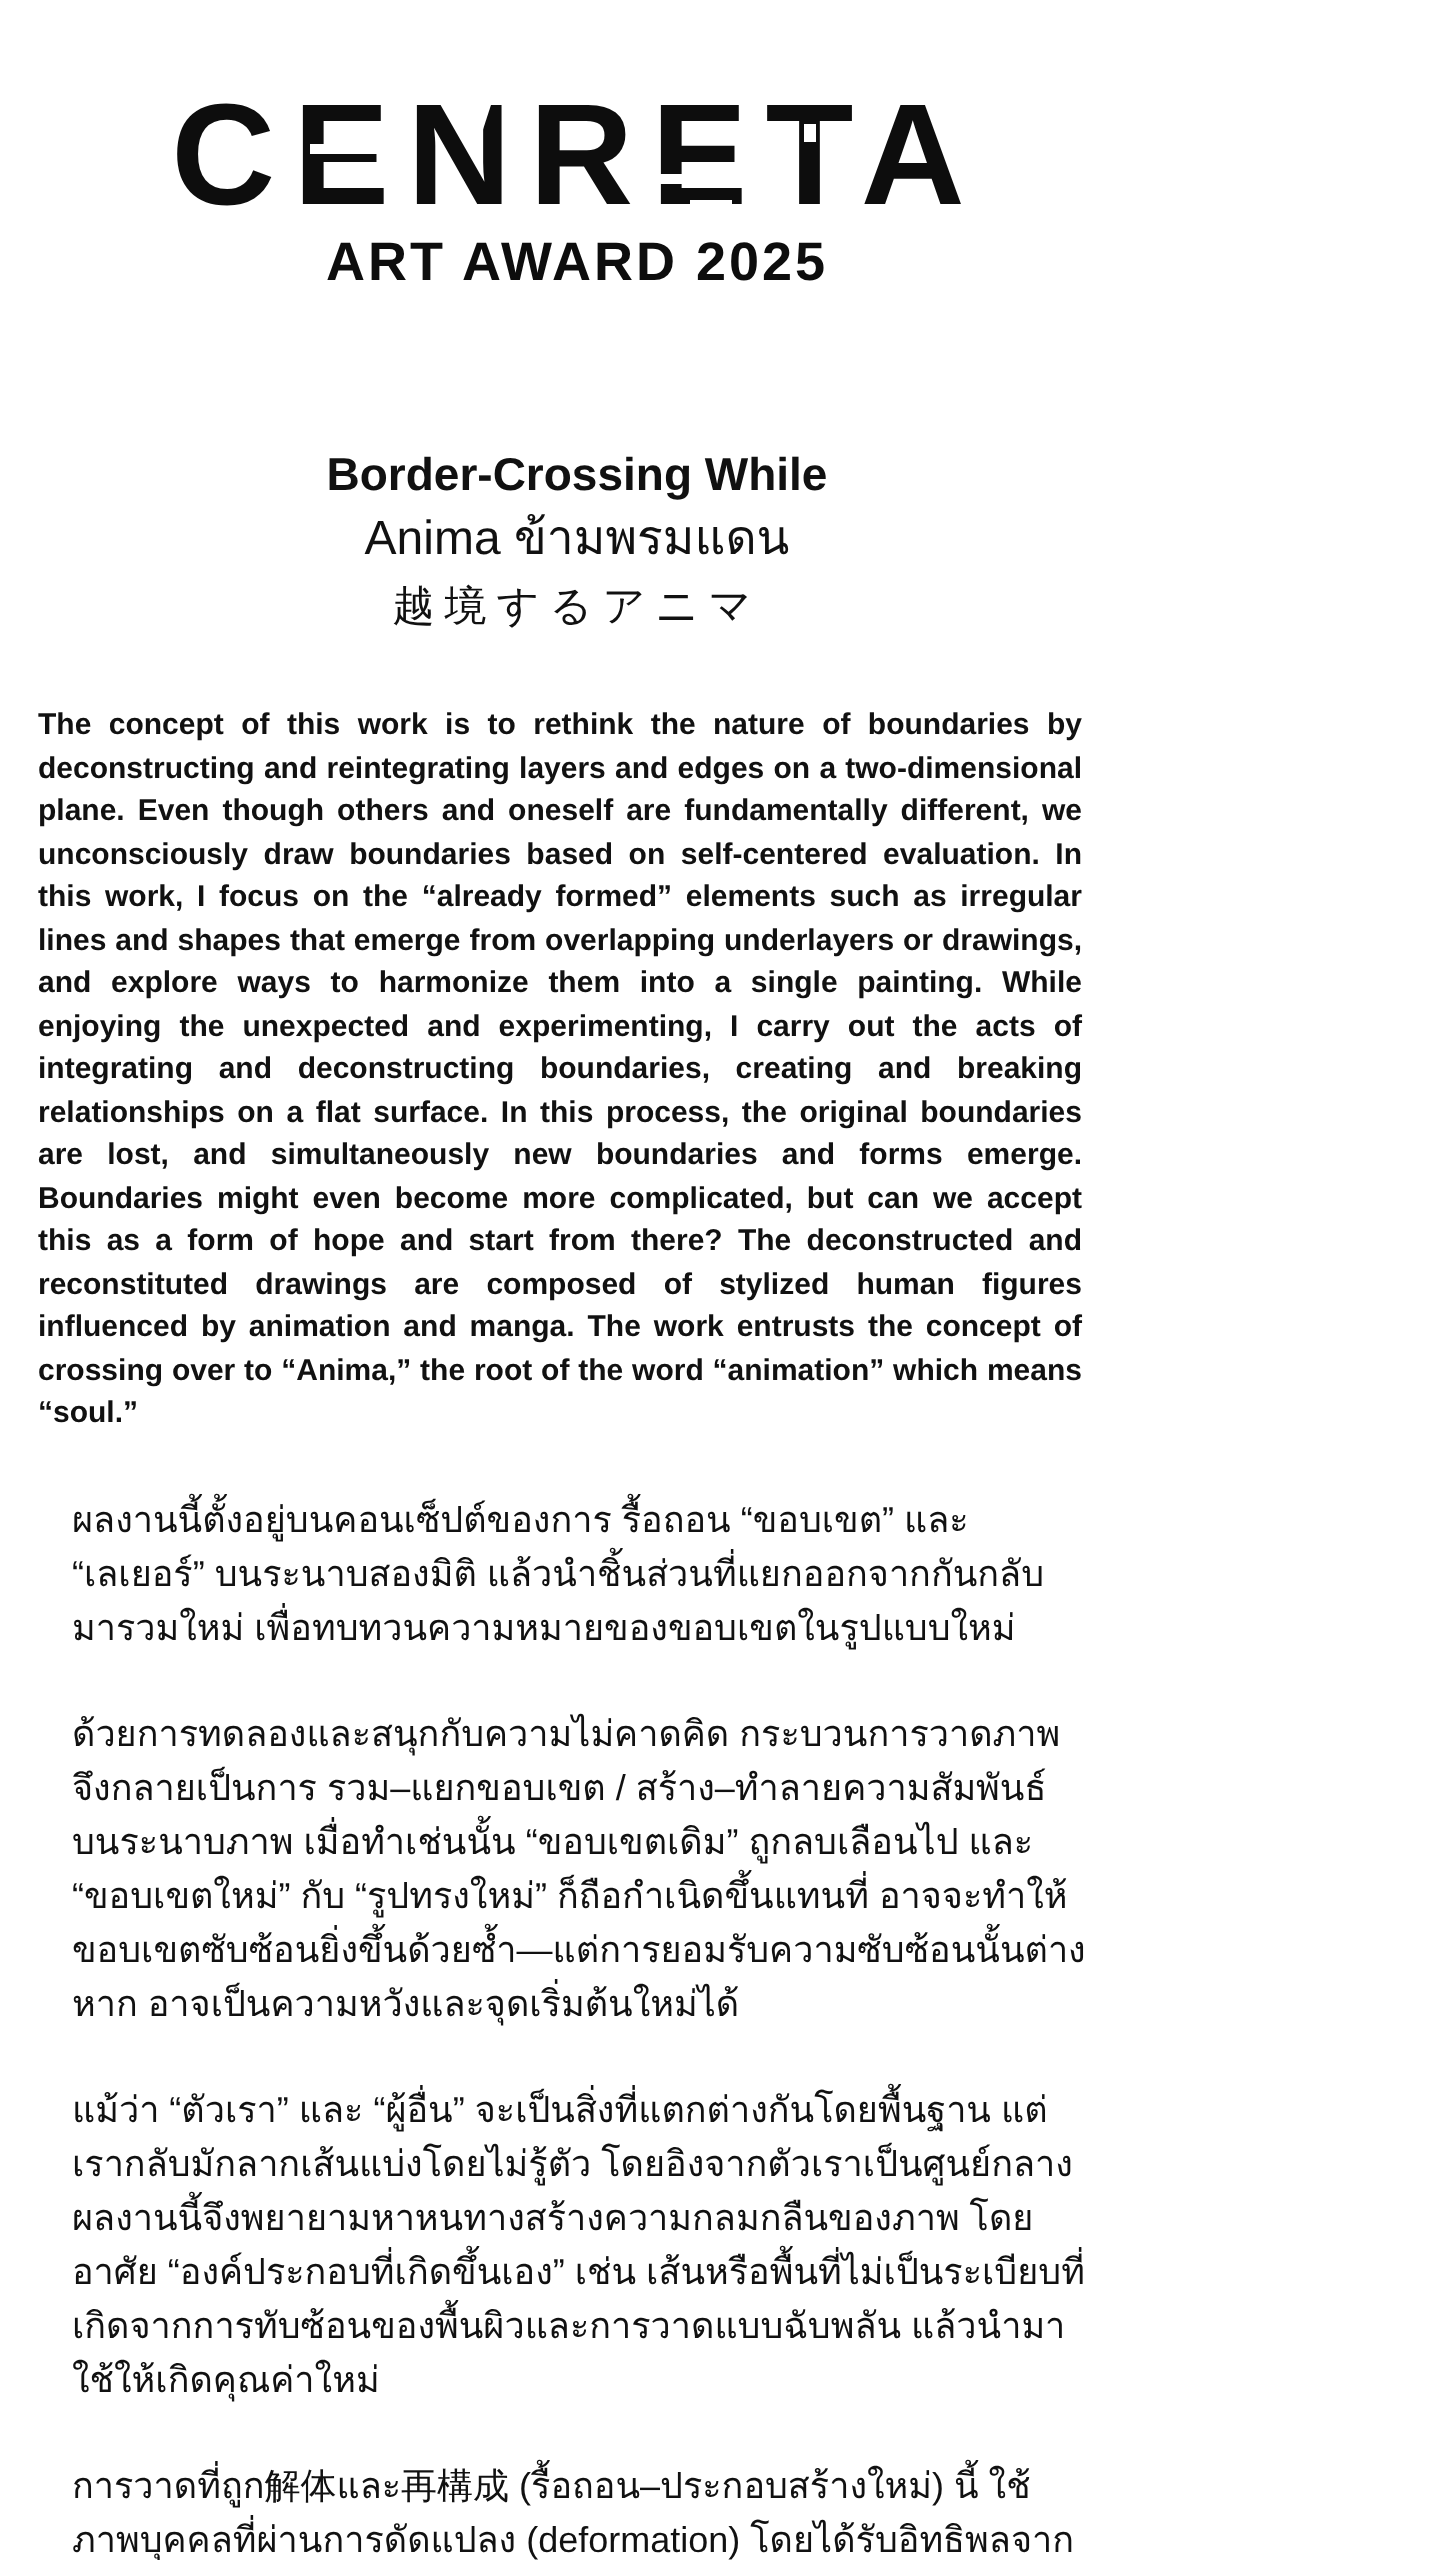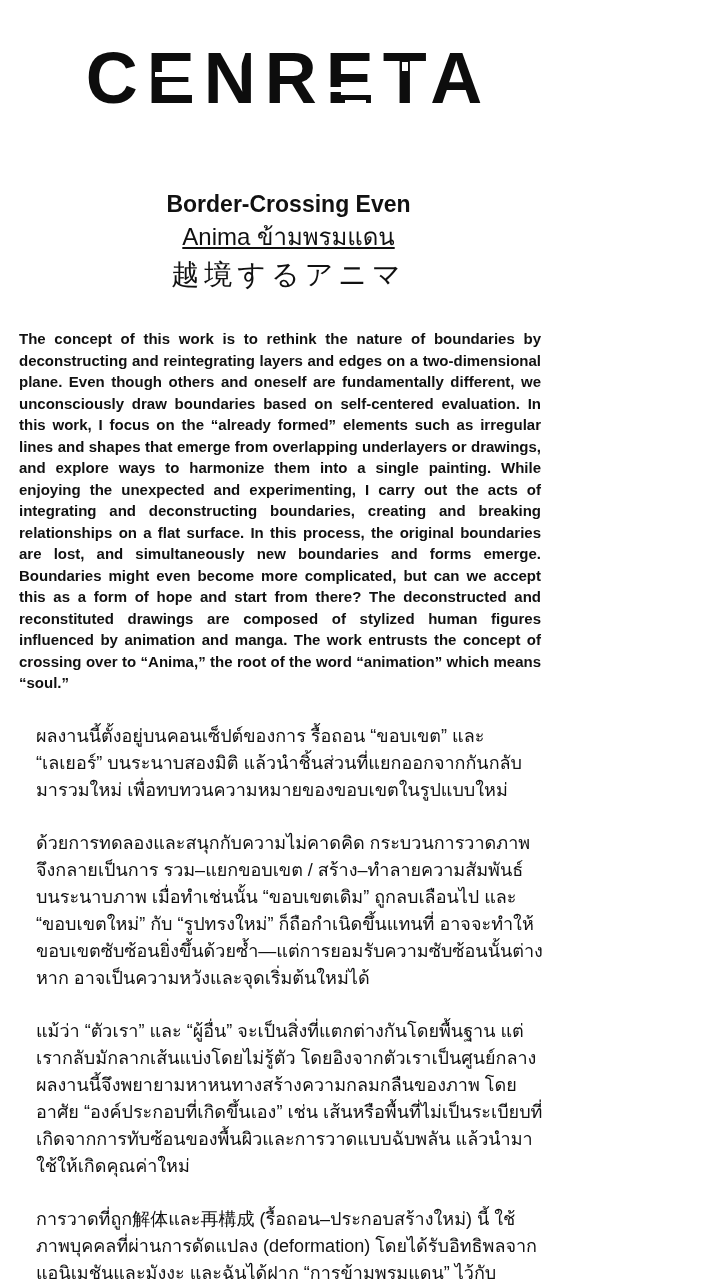--- a/index.html
+++ b/index.html
@@ -67,24 +67,23 @@
   .title-en {
     font-size: 23px;
     font-weight: 700;
     line-height: 1.25;
   }
   .title-th {
     font-size: 24px;
     font-weight: 400;
     line-height: 1.25;
     margin-top: 3px;
-    text-decoration: underline;
   }
   .title-ja {
-    font-size: 28px;
+    font-size: 21px;
     font-weight: 400;
     letter-spacing: 5px;
     line-height: 1.3;
     margin-top: 5px;
   }
 
   
   .statement-en {
     margin: 35px 36px 0 19px;
     font-size: 15px;
@@ -122,24 +121,25 @@
 
   <header class="logo-block">
     <div class="wordmark-wrap">
       <div class="wordmark">CENRETA</div>
       <span class="cut cut1"></span>
       <span class="cut cut2"></span>
       <span class="cut cut3"></span>
       <span class="cut cut4"></span>
       <span class="cut cut5"></span>
     </div>
+    <div class="logo-sub">ART AWARD 2025</div>
   </header>
 
   <section class="title-block">
-    <h1 class="title-en" style="margin:0; font-size:23px;">Border-Crossing Even</h1>
+    <h1 class="title-en" style="margin:0; font-size:23px;">Border-Crossing While</h1>
     <div class="title-th">Anima ข้ามพรมแดน</div>
     <div class="title-ja">越境するアニマ</div>
   </section>
 
   <section>
     <p class="statement-en" style="margin-bottom:0;">The concept of this work is to rethink the nature of boundaries by deconstructing and reintegrating layers and edges on a two-dimensional plane. Even though others and oneself are fundamentally different, we unconsciously draw boundaries based on self-centered evaluation. In this work, I focus on the “already formed” elements such as irregular lines and shapes that emerge from overlapping underlayers or drawings, and explore ways to harmonize them into a single painting. While enjoying the unexpected and experimenting, I carry out the acts of integrating and deconstructing boundaries, creating and breaking relationships on a flat surface. In this process, the original boundaries are lost, and simultaneously new boundaries and forms emerge. Boundaries might even become more complicated, but can we accept this as a form of hope and start from there? The deconstructed and reconstituted drawings are composed of stylized human figures influenced by animation and manga. The work entrusts the concept of crossing over to “Anima,” the root of the word “animation” which means “soul.”</p>
   </section>
 
   <section class="statement-th">
     <p>ผลงานนี้ตั้งอยู่บนคอนเซ็ปต์ของการ รื้อถอน “ขอบเขต” และ “เลเยอร์” บนระนาบสองมิติ แล้วนำชิ้นส่วนที่แยกออกจากกันกลับมารวมใหม่ เพื่อทบทวนความหมายของขอบเขตในรูปแบบใหม่</p>

